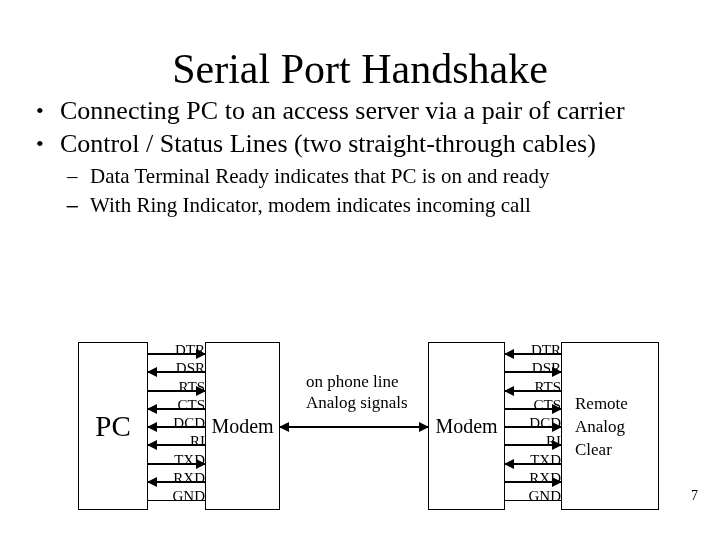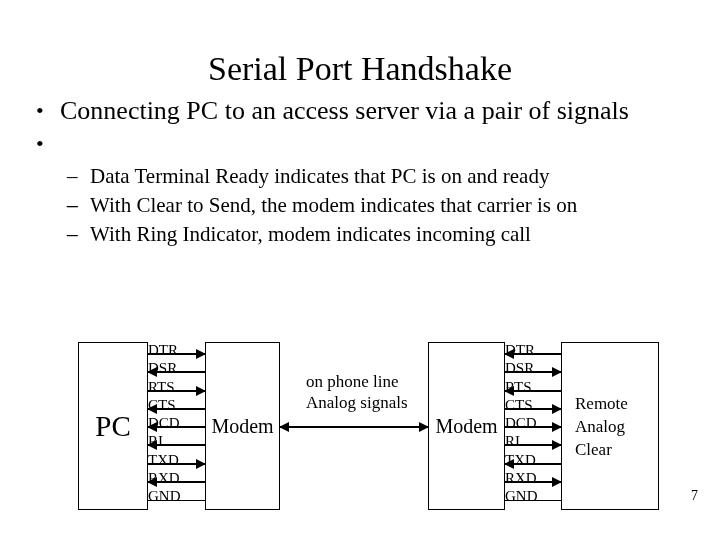--- a/index.html
+++ b/index.html
@@ -9,21 +9,21 @@
     color: #000000;
     font-family: "Liberation Serif", serif;
     position: relative;
     overflow: hidden;
   }
 
   .title {
     position: absolute;
     top: 48px; left: 0; width: 720px;
     text-align: center;
-    font-size: 34px; line-height: 42px;
+    font-size: 42px; line-height: 42px;
     white-space: nowrap;
   }
 
   ul.bullets {
     position: absolute; top: 94px; left: 0; width: 720px;
     margin: 0; padding: 0; list-style: none;
   }
   ul.bullets li {
     position: relative;
     font-size: 26px; line-height: 33px;
@@ -69,21 +69,21 @@
 
   .sig-col { position: absolute; top: 342px; height: 168px; }
   .sig-col.left  { left: 148px; width: 57px; }
   .sig-col.right { left: 505px; width: 56px; }
 
   .sig-row { position: absolute; left: 0; right: 0; height: 0; }
   .sig-line { position: absolute; left: 0; right: 0; top: -1px; height: 2px; background: #000; }
   .sig-line.thin { top: 0; height: 1px; }
   .sig-label {
     position: absolute; left: 0; right: 0; bottom: -4px;
-    text-align: left;
+    text-align: right;
     font-size: 15px; line-height: 15px;
     white-space: nowrap;
   }
   .ah { position: absolute; width: 0; height: 0; top: -5px;
         border-top: 5px solid transparent; border-bottom: 5px solid transparent; }
   .ah.left  { left: -1px;  border-right: 10px solid #000; }
   .ah.right { right: -1px; border-left: 10px solid #000; }
 
   .mid-arrow { position: absolute; left: 280px; top: 426px; width: 148px; height: 2px; background: #000; }
   .mid-arrow .ah { top: -4px; }
@@ -96,41 +96,41 @@
   .page-num { position: absolute; left: 691px; top: 488px; font-size: 14px; }
 </style>
 </head>
 <body>
 
 <div class="title">Serial Port Handshake</div>
 
 <ul class="bullets">
   <li>
     <span class="marker">•</span>
-    <span>Connecting PC to an access server via a pair of signals</span>
+    <span>Connecting PC to an access server via a pair of carrier</span>
   </li>
   <li>
     <span class="marker">•</span>
+    <span>Control / Status Lines (two straight-through cables)</span>
   </li>
 </ul>
 
 <ul class="subbullets">
   <li>
     <span class="marker">–</span>
     <span>Data Terminal Ready indicates that PC is on and ready</span>
   </li>
   <li>
     <span class="marker">–</span>
   </li>
   <li>
     <span class="marker">–</span>
   </li>
   <li>
     <span class="marker">–</span>
-    <span>With Clear to Send, the modem indicates that carrier is on</span>
   </li>
   <li>
     <span class="marker">–</span>
   </li>
   <li>
     <span class="marker">–</span>
     <span>With Ring Indicator, modem indicates incoming call</span>
   </li>
 </ul>
 

